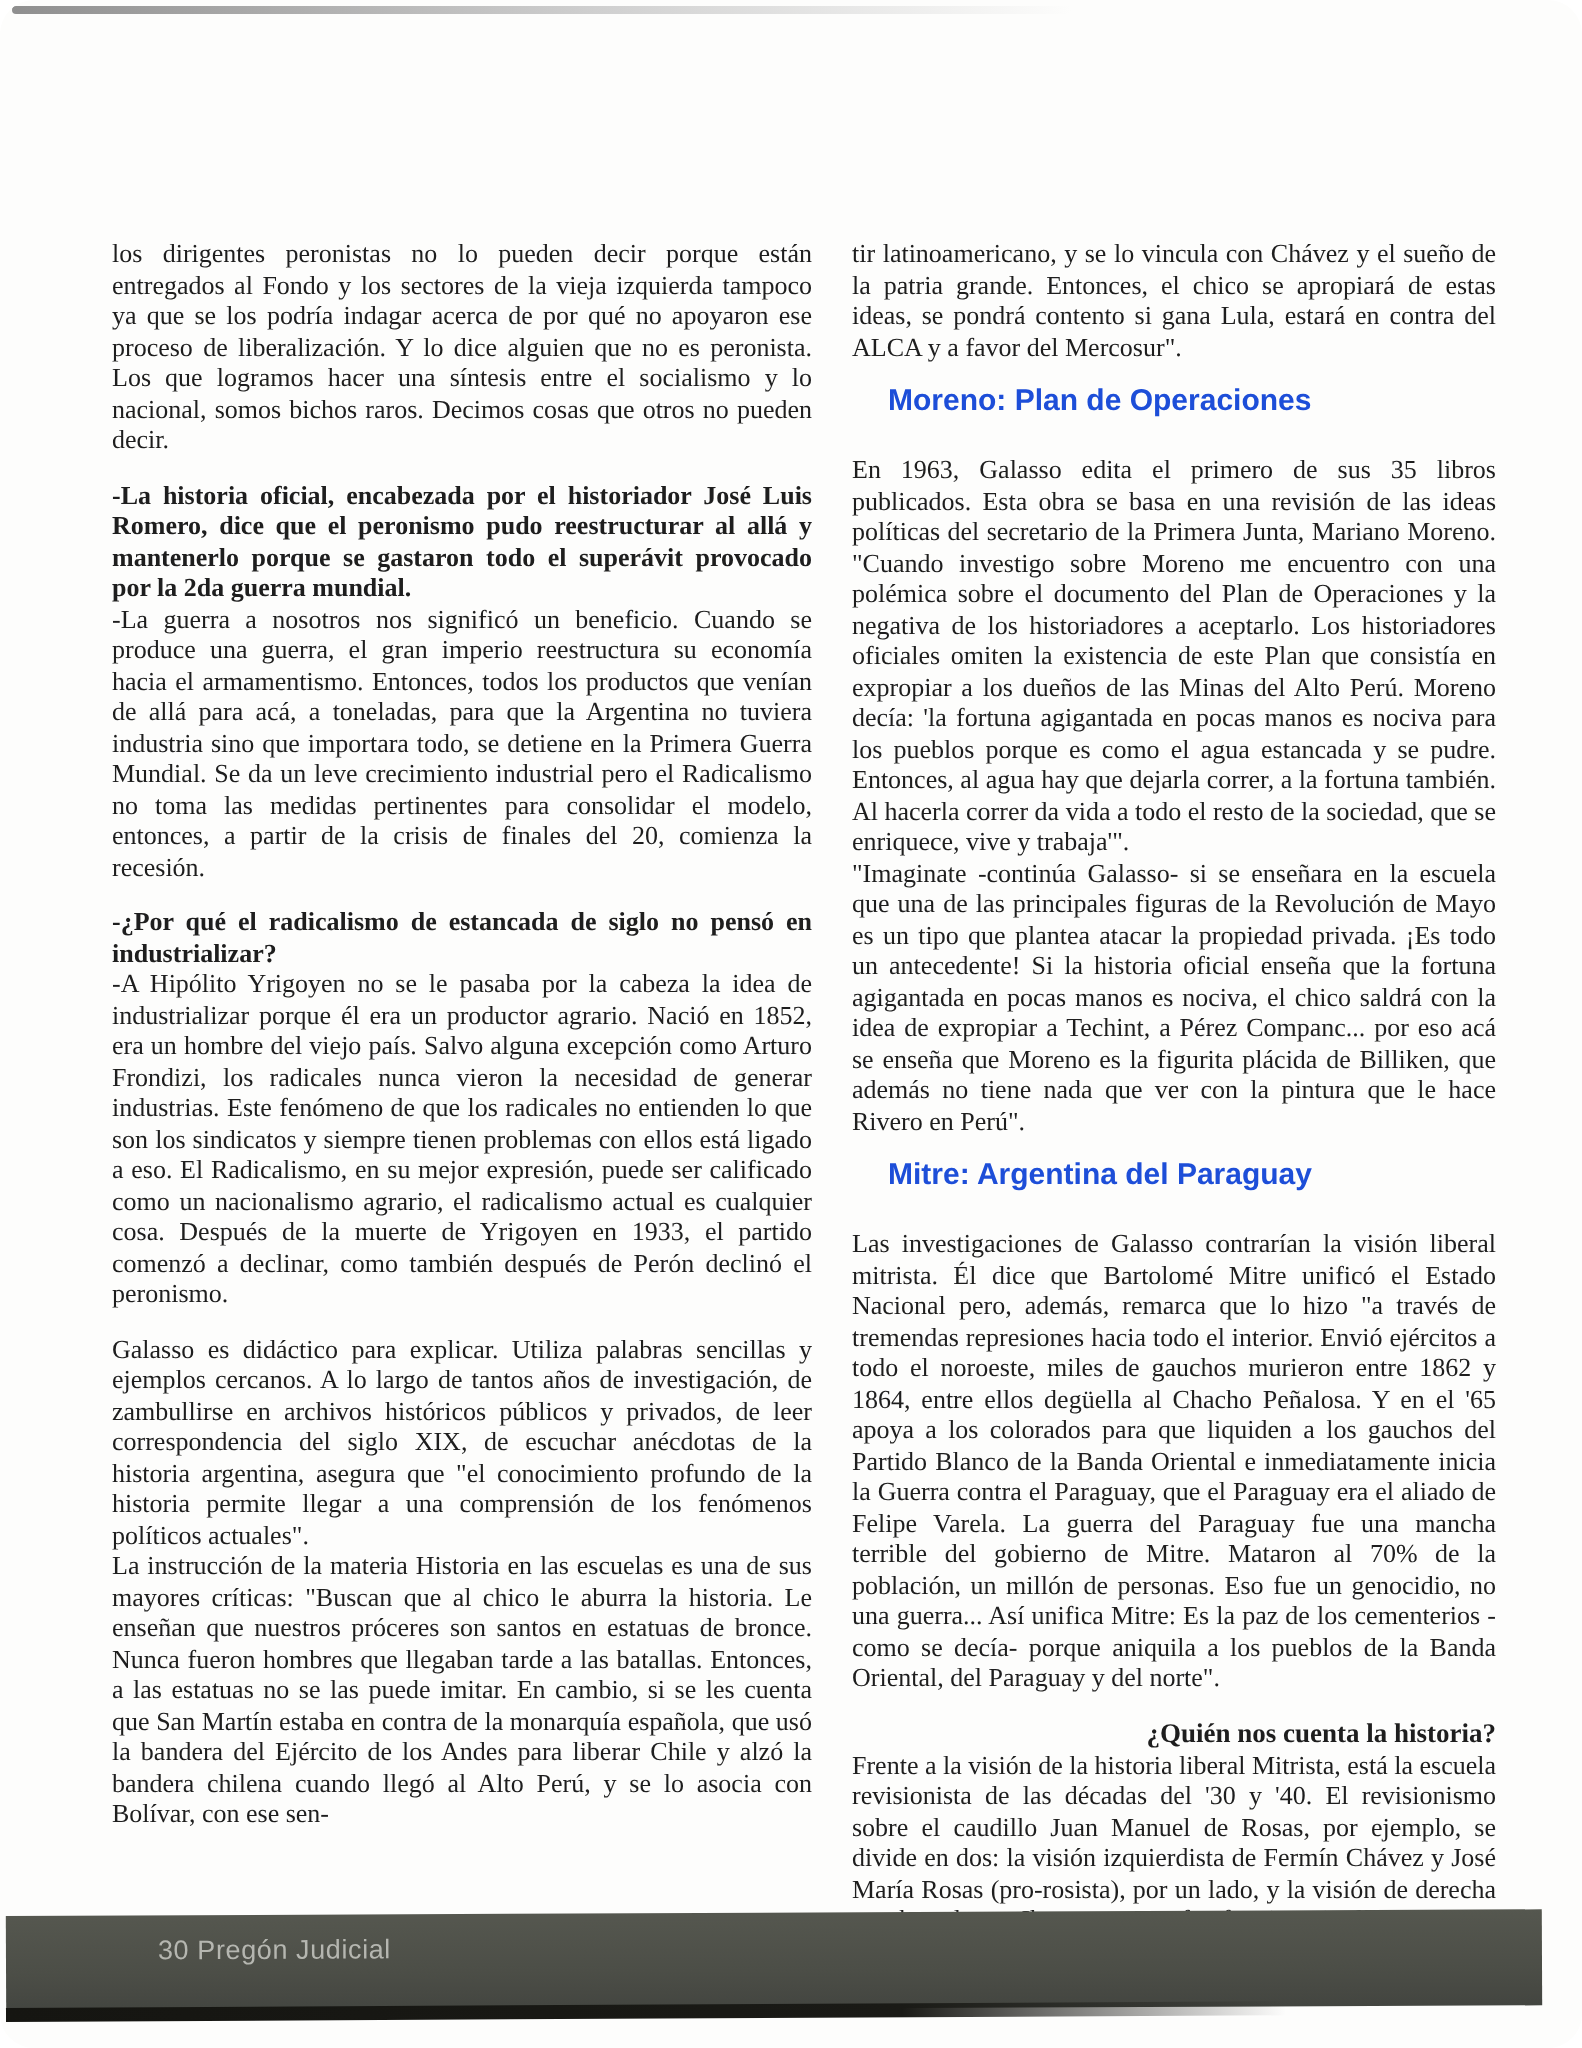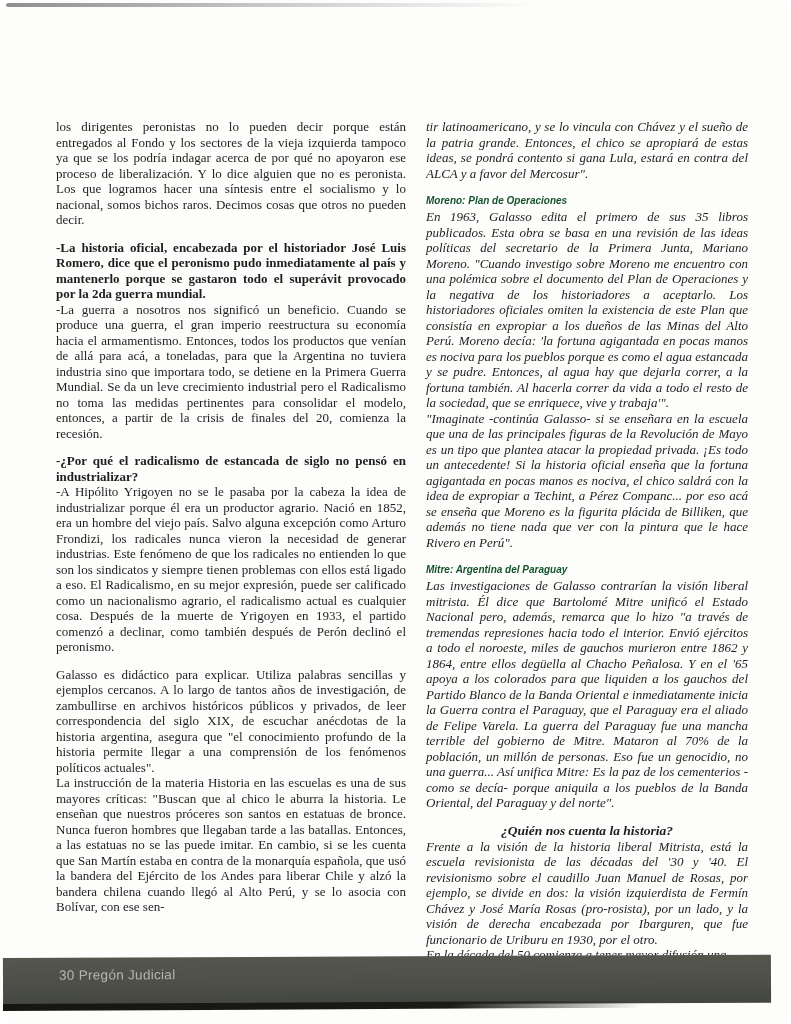--- a/index.html
+++ b/index.html
@@ -22,56 +22,56 @@
   }
   .col {
     position: absolute;
     top: 119px;
     font-size: 13px;
     line-height: 15.5px;
     text-align: justify;
     hyphens: auto;
   }
   .col-left  { left: 56px;  width: 350px; }
-  .col-right { left: 426px; width: 322px; font-style: italic; }
+  .col-right { left: 426px; width: 322px; }
   .col p { margin: 0; }
   .col p.bold { font-weight: bold; }
   .col .gap { margin-top: 12px; }
   .heading-sans {
-    margin: 0;
+    margin: 18px;
     font-family: "Liberation Sans", "DejaVu Sans", sans-serif;
-    font-size: 10px;
+    font-size: 15px;
     font-weight: bold;
     line-height: 16px;
     text-align: left;
-    color: #14532d;
+    color: #1d4ed8;
   }
   .heading-serif {
     margin: 0;
     font-family: "Liberation Serif", "DejaVu Serif", serif;
     font-size: 13.5px;
     font-weight: bold;
     line-height: 16px;
-    text-align: center;
+    text-align: right;
     color: #1e1e1e;
   }
   .footer-bar {
     position: absolute;
     left: 3px; top: 958px;
     width: 768px; height: 48px;
     background: linear-gradient(to bottom, #55574f 0%, #4c4e47 60%, #434540 100%);
     transform: rotate(-0.25deg);
     transform-origin: left center;
     display: flex;
     align-items: flex-start;
     padding-top: 10px;
     box-sizing: border-box;
   }
   .footer-text {
-    margin-left: 56px;
+    margin-left: 76px;
     font-family: "Liberation Sans", "DejaVu Sans", sans-serif;
     font-size: 13.5px;
     color: #b5b6b0;
     letter-spacing: 0.3px;
     white-space: nowrap;
   }
   .footer-shadow {
     position: absolute;
     left: 3px; top: 1004px;
     width: 640px; height: 7px;
@@ -82,21 +82,21 @@
 </style>
 </head>
 <body>
 
 <div class="page">
 
   <div class="scan-line"></div>
 
   <div class="col col-left">
     <p class="body">los dirigentes peronistas no lo pueden decir porque están entregados al Fondo y los sectores de la vieja izquierda tampoco ya que se los podría indagar acerca de por qué no apoyaron ese proceso de liberalización. Y lo dice alguien que no es peronista. Los que logramos hacer una síntesis entre el socialismo y lo nacional, somos bichos raros. Decimos cosas que otros no pueden decir.</p>
-    <p class="body bold gap">-La historia oficial, encabezada por el historiador José Luis Romero, dice que el peronismo pudo inmediatamente al país y mantenerlo porque se gastaron todo el superávit provocado por la 2da guerra mundial.</p>
+    <p class="body bold gap">-La historia oficial, encabezada por el historiador José Luis Romero, dice que el peronismo pudo reestructurar al allá y mantenerlo porque se gastaron todo el superávit provocado por la 2da guerra mundial.</p>
     <p class="body">-La guerra a nosotros nos significó un beneficio. Cuando se produce una guerra, el gran imperio reestructura su economía hacia el armamentismo. Entonces, todos los productos que venían de allá para acá, a toneladas, para que la Argentina no tuviera industria sino que importara todo, se detiene en la Primera Guerra Mundial. Se da un leve crecimiento industrial pero el Radicalismo no toma las medidas pertinentes para consolidar el modelo, entonces, a partir de la crisis de finales del 20, comienza la recesión.</p>
     <p class="body bold gap">-¿Por qué el radicalismo de estancada de siglo no pensó en industrializar?</p>
     <p class="body">-A Hipólito Yrigoyen no se le pasaba por la cabeza la idea de industrializar porque él era un productor agrario. Nació en 1852, era un hombre del viejo país. Salvo alguna excepción como Arturo Frondizi, los radicales nunca vieron la necesidad de generar industrias. Este fenómeno de que los radicales no entienden lo que son los sindicatos y siempre tienen problemas con ellos está ligado a eso. El Radicalismo, en su mejor expresión, puede ser calificado como un nacionalismo agrario, el radicalismo actual es cualquier cosa. Después de la muerte de Yrigoyen en 1933, el partido comenzó a declinar, como también después de Perón declinó el peronismo.</p>
     <p class="body gap">Galasso es didáctico para explicar. Utiliza palabras sencillas y ejemplos cercanos. A lo largo de tantos años de investigación, de zambullirse en archivos históricos públicos y privados, de leer correspondencia del siglo XIX, de escuchar anécdotas de la historia argentina, asegura que "el conocimiento profundo de la historia permite llegar a una comprensión de los fenómenos políticos actuales".</p>
     <p class="body">La instrucción de la materia Historia en las escuelas es una de sus mayores críticas: "Buscan que al chico le aburra la historia. Le enseñan que nuestros próceres son santos en estatuas de bronce. Nunca fueron hombres que llegaban tarde a las batallas. Entonces, a las estatuas no se las puede imitar. En cambio, si se les cuenta que San Martín estaba en contra de la monarquía española, que usó la bandera del Ejército de los Andes para liberar Chile y alzó la bandera chilena cuando llegó al Alto Perú, y se lo asocia con Bolívar, con ese sen-</p>
   </div>
 
   <div class="col col-right">
     <p class="body">tir latinoamericano, y se lo vincula con Chávez y el sueño de la patria grande. Entonces, el chico se apropiará de estas ideas, se pondrá contento si gana Lula, estará en contra del ALCA y a favor del Mercosur".</p>
     <h3 class="heading-sans gap">Moreno: Plan de Operaciones</h3>

